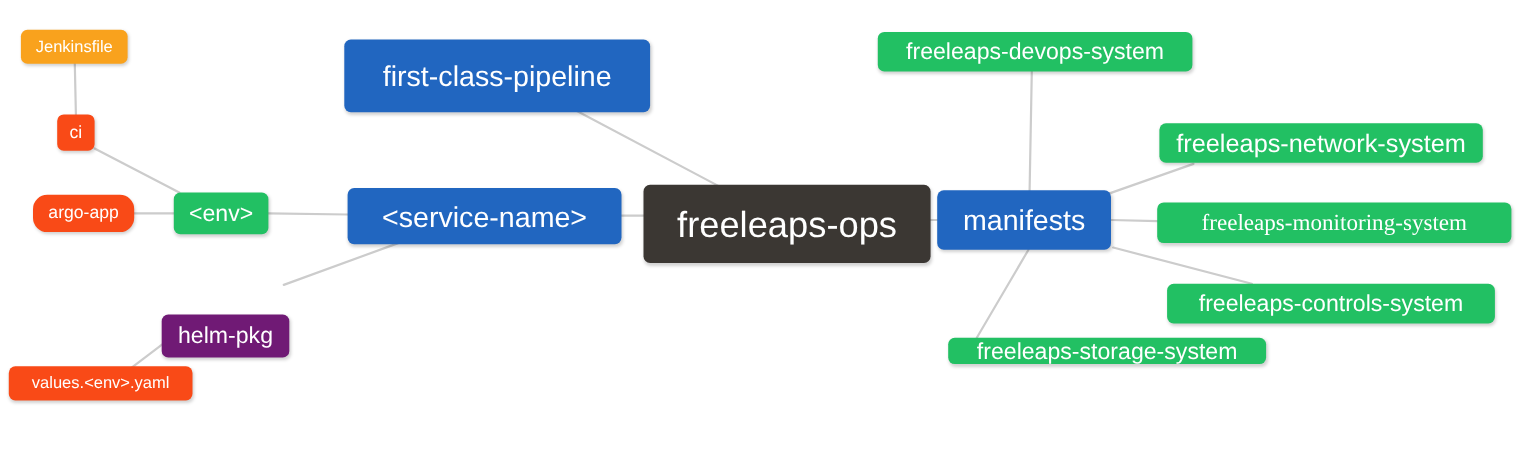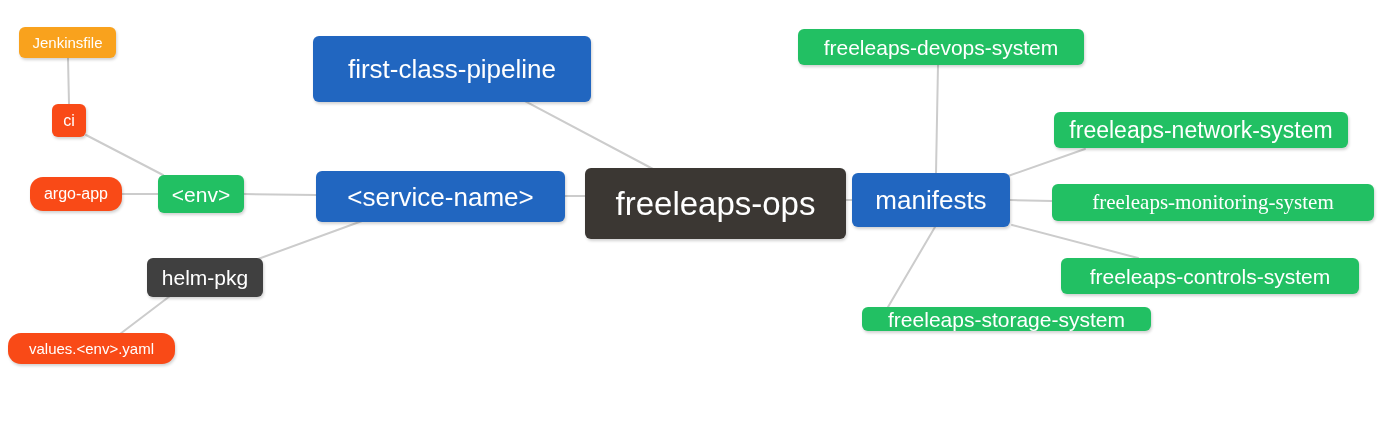--- a/index.html
+++ b/index.html
@@ -26,21 +26,21 @@
   
   .n0{left:19px;  top:27px;  width:97px;  height:31px; font-size:15px;}
   .n1{left:52px;  top:104px; width:34px;  height:33px; font-size:16px;}
   .n2{left:30px;  top:177px; width:92px;  height:34px; font-size:16px;border-radius:13px;}
   .n3{left:158px; top:175px; width:86px;  height:38px; font-size:21px;}
   .n4{left:313px; top:36px;  width:278px; height:66px; font-size:26px;}
   .n5{left:316px; top:171px; width:249px; height:51px; font-size:26px;}
   .n6{left:585px; top:168px; width:261px; height:71px; font-size:33px;}
   .n7{left:852px; top:173px; width:158px; height:54px; font-size:26px;}
   .n8{left:147px; top:258px; width:116px; height:39px; font-size:21px;}
-  .n9{left:8px;   top:333px; width:167px; height:31px; font-size:15px;border-radius:13px;}
+  .n9{left:8px;   top:333px; width:167px; height:31px; font-size:15px;}
   .n10{left:798px; top:29px;  width:286px; height:36px; font-size:21px;}
   .n11{left:1054px;top:112px; width:294px; height:36px; font-size:23px;}
   .n12{left:1052px;top:184px; width:322px; height:37px; font-size:21px;font-family:Liberation Serif, serif;}
   .n13{left:1061px;top:258px; width:298px; height:36px; font-size:21px;}
   .n14{left:815px; top:307px; width:289px; height:24px; font-size:21px;margin-left:47px;}
 </style>
 </head>
 <body>
 
 <div class="canvas">
@@ -63,21 +63,21 @@
   </svg>
 
   <div class="node n0" style="background: rgb(249, 162, 29);">Jenkinsfile</div>
   <div class="node n1" style="background: rgb(249, 74, 23);">ci</div>
   <div class="node n2" style="background: rgb(249, 74, 23);">argo-app</div>
   <div class="node n3" style="background: rgb(34, 192, 99);">&lt;env&gt;</div>
   <div class="node n4" style="background: rgb(33, 102, 192);">first-class-pipeline</div>
   <div class="node n5" style="background: rgb(33, 102, 192);">&lt;service-name&gt;</div>
   <div class="node n6" style="background: rgb(59, 55, 51);">freeleaps-ops</div>
   <div class="node n7" style="background: rgb(33, 102, 192);">manifests</div>
-  <div class="node n8" style="background: #404040;">helm-pkg</div>
+  <div class="node n8" style="background: #701a75; margin-top: 28px;">helm-pkg</div>
   <div class="node n9" style="background: rgb(249, 74, 23);">values.&lt;env&gt;.yaml</div>
   <div class="node n10" style="background: rgb(34, 192, 99);">freeleaps-devops-system</div>
   <div class="node n11" style="background: rgb(34, 192, 99);">freeleaps-network-system</div>
   <div class="node n12" style="background: rgb(34, 192, 99);">freeleaps-monitoring-system</div>
   <div class="node n13" style="background: rgb(34, 192, 99);">freeleaps-controls-system</div>
   <div class="node n14" style="background: rgb(34, 192, 99);">freeleaps-storage-system</div>
 
 </div>
 
 </body></html>

